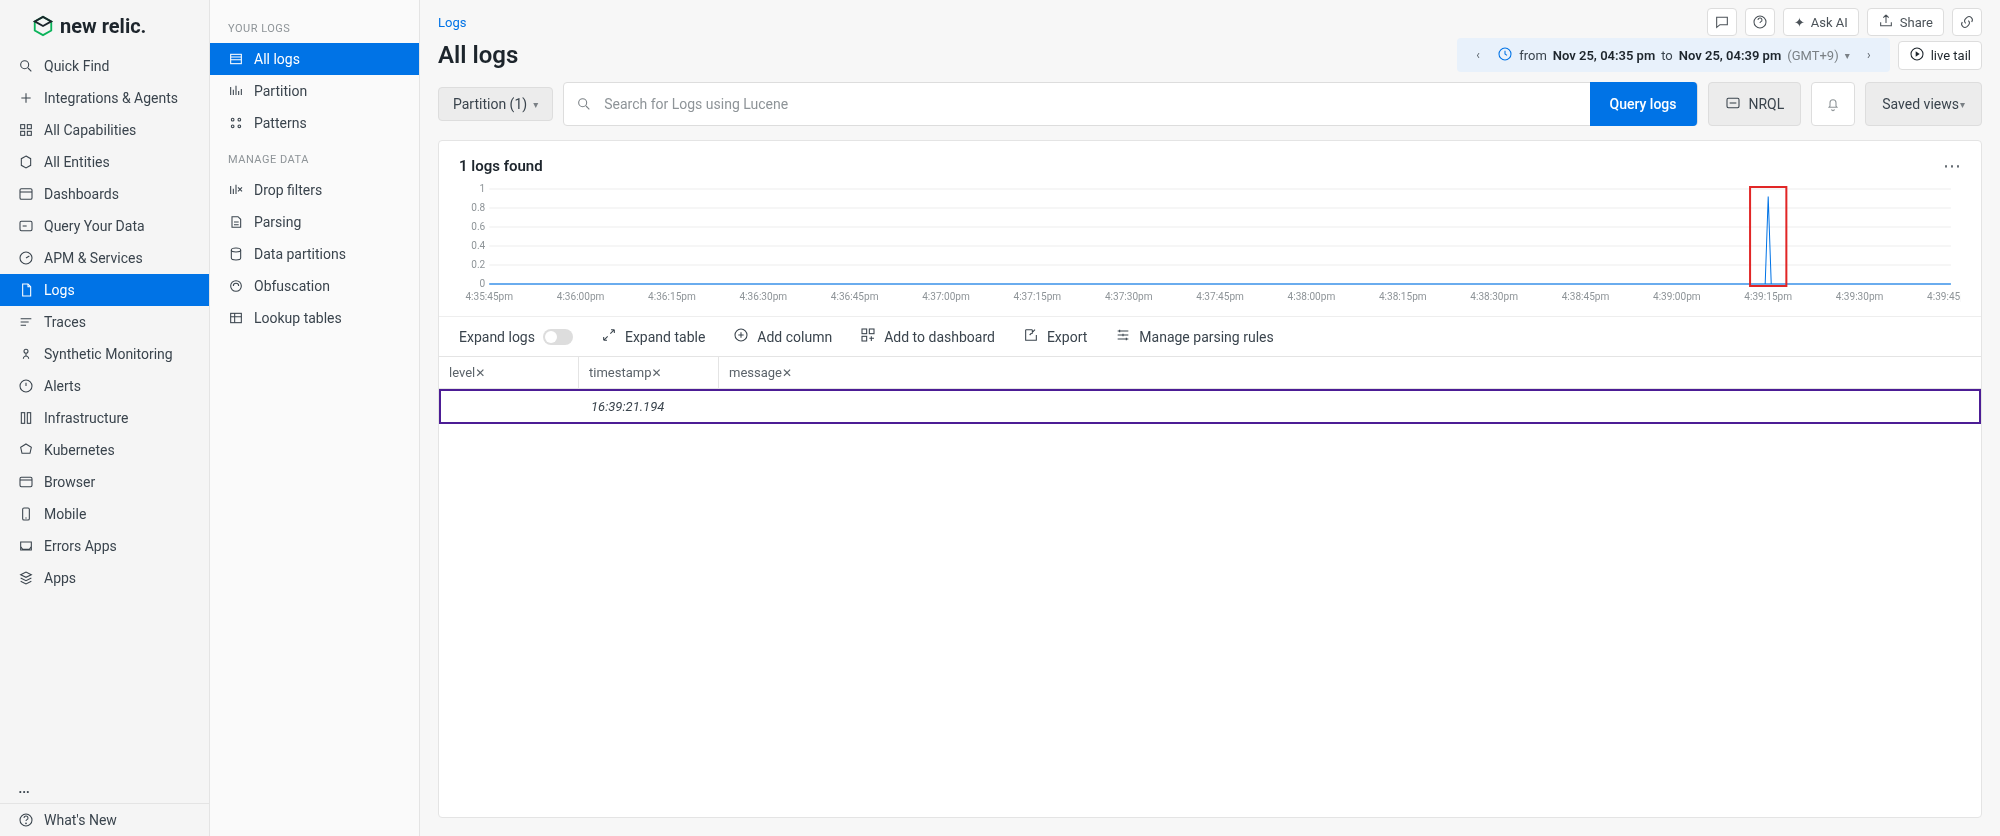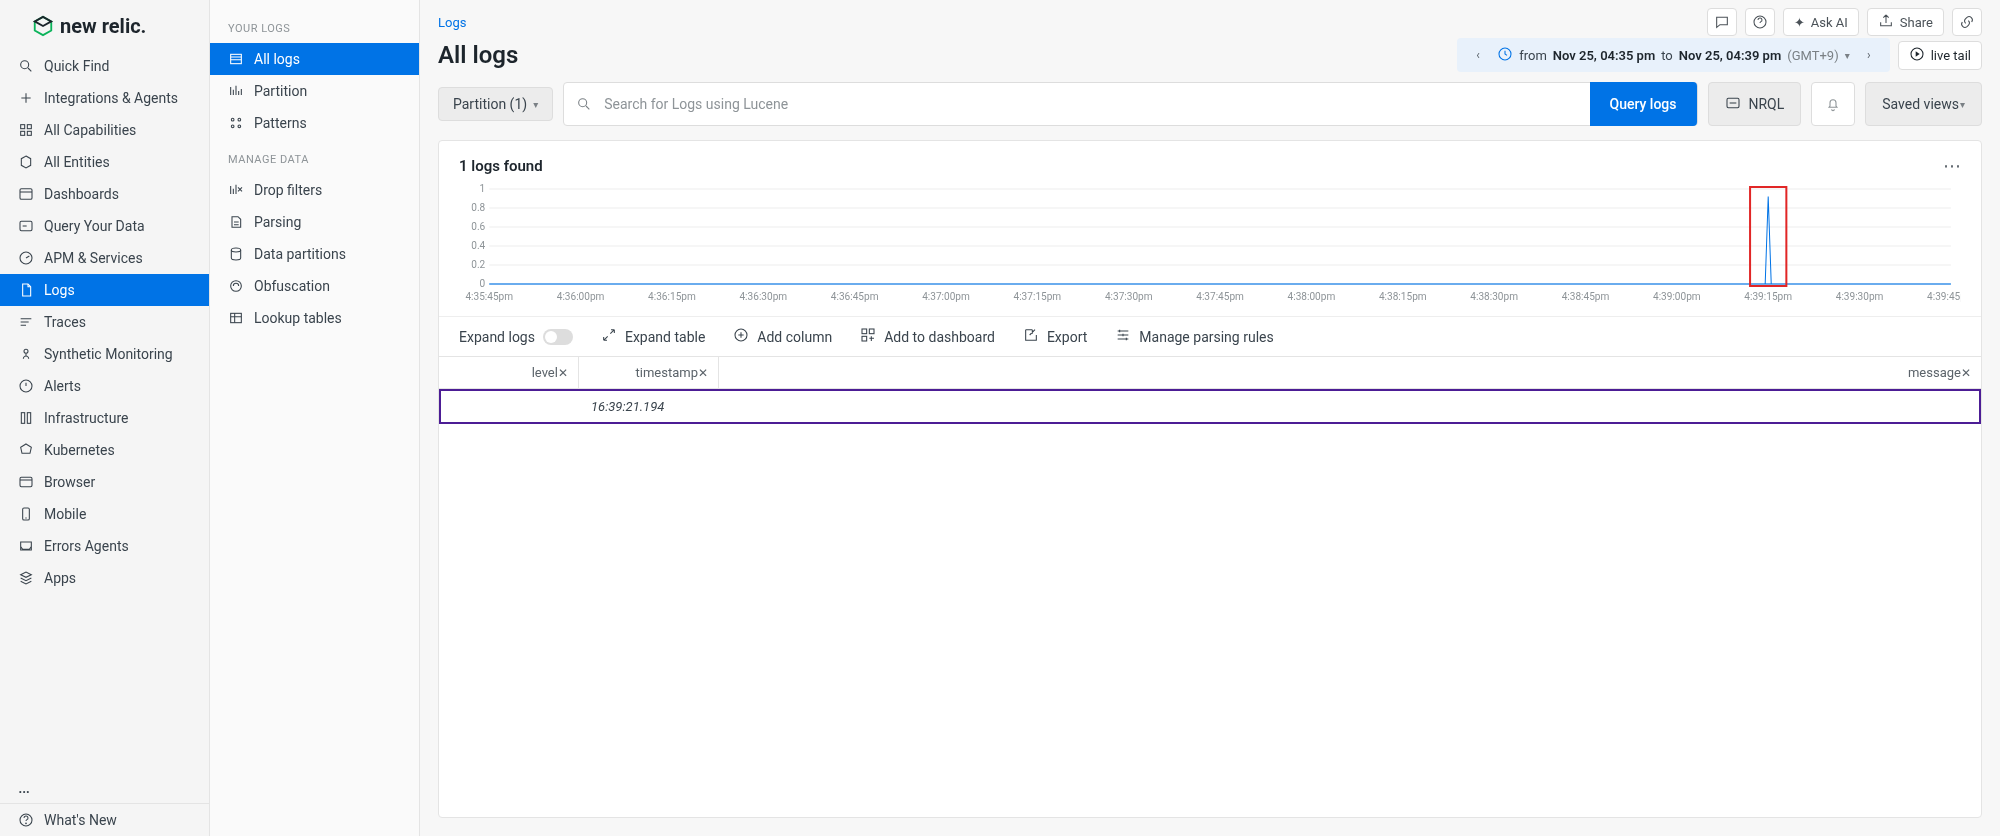--- a/index.html
+++ b/index.html
@@ -71,21 +71,21 @@
 .baseline { stroke:#0073e6; stroke-width:1; }
 .light-base { stroke:#b2d7f6; stroke-width:1; }
 .highlight-box { stroke:#e12626; stroke-width:2; fill:none; }
 
 .toolbar { display:flex; align-items:center; gap:28px; padding:10px 20px; font-size:14px; color:#3a444d; border-top:1px solid #eee; }
 .tb-item { display:flex; align-items:center; gap:8px; cursor:pointer; }
 .toggle { width:30px; height:16px; background:#ddd; border-radius:8px; position:relative; }
 .toggle::after { content:""; position:absolute; width:12px; height:12px; background:#fff; border-radius:50%; top:2px; left:2px; }
 
 .table-head { display:flex; border-top:1px solid #e4e4e4; border-bottom:1px solid #e4e4e4; font-size:13px; color:#5b636a; }
-.th { padding:8px 10px; display:flex; align-items:center; justify-content:flex-end; border-right:1px solid #e4e4e4; }
+.th { padding:8px 10px; display:flex; align-items:center; justify-content:flex-start; border-right:1px solid #e4e4e4; }
 .th-level { width:140px; }
 .th-ts { width:140px; }
 .th-msg { flex:1; border-right:none; }
 .th .close { font-size:12px; cursor:pointer; color:#5b636a; }
 
 .table-row { display:flex; font-size:13px; color:#3a444d; border:2px solid #4c1d95;font-style:italic; }
 .td { padding:8px 10px; }
 .td-level { width:140px; }
 .td-ts { width:140px; }
 .td-msg { flex:1; }
@@ -240,21 +240,21 @@
             </svg>
           </span>
           <span>Mobile</span>
         </div>
         <div class="nav-item">
           <span class="nav-item-icon">
             <svg class="ico" viewBox="0 0 24 24">
               <path d="M4 13V6h16v7M4 13l3 4h10l3-4M4 13v5h16v-5"></path>
             </svg>
           </span>
-          <span>Errors Agents</span>
+          <span>Errors Apps</span>
         </div>
         <div class="nav-item">
           <span class="nav-item-icon">
             <svg class="ico" viewBox="0 0 24 24">
               <path d="M4 7l8-4 8 4-8 4zM4 12l8 4 8-4M4 17l8 4 8-4"></path>
             </svg>
           </span>
           <span>Apps</span>
         </div>
       </div>

